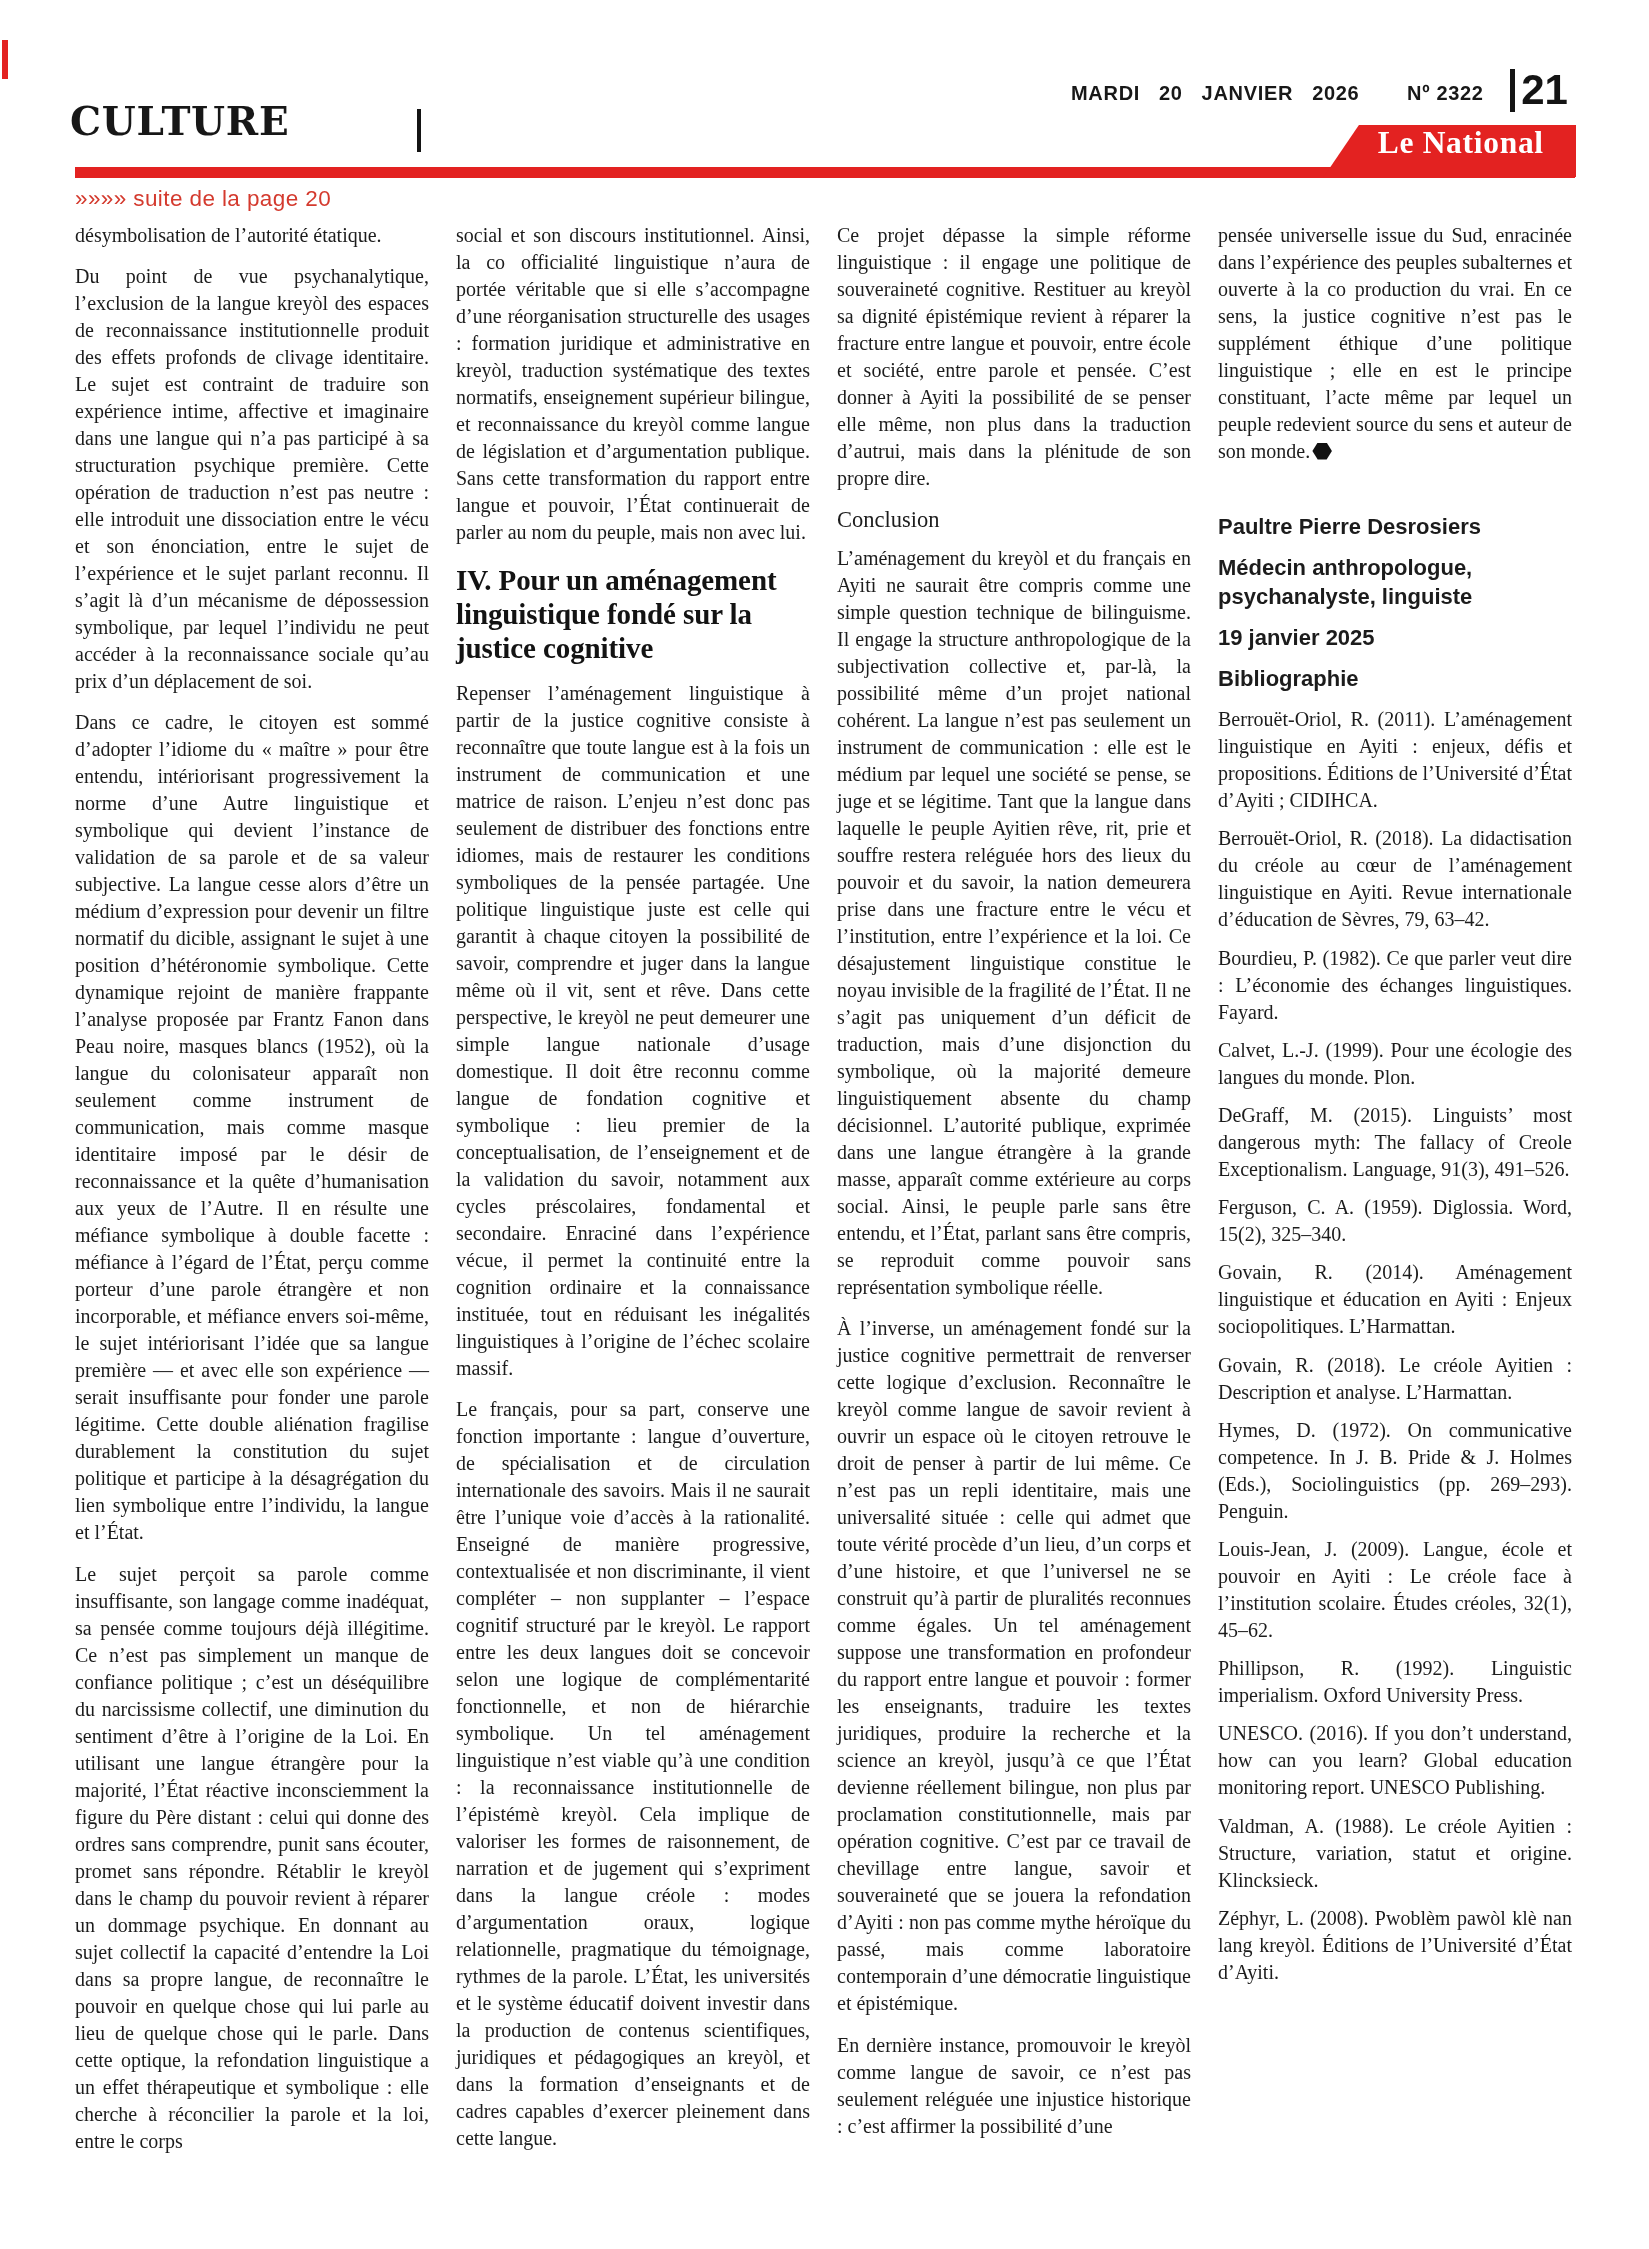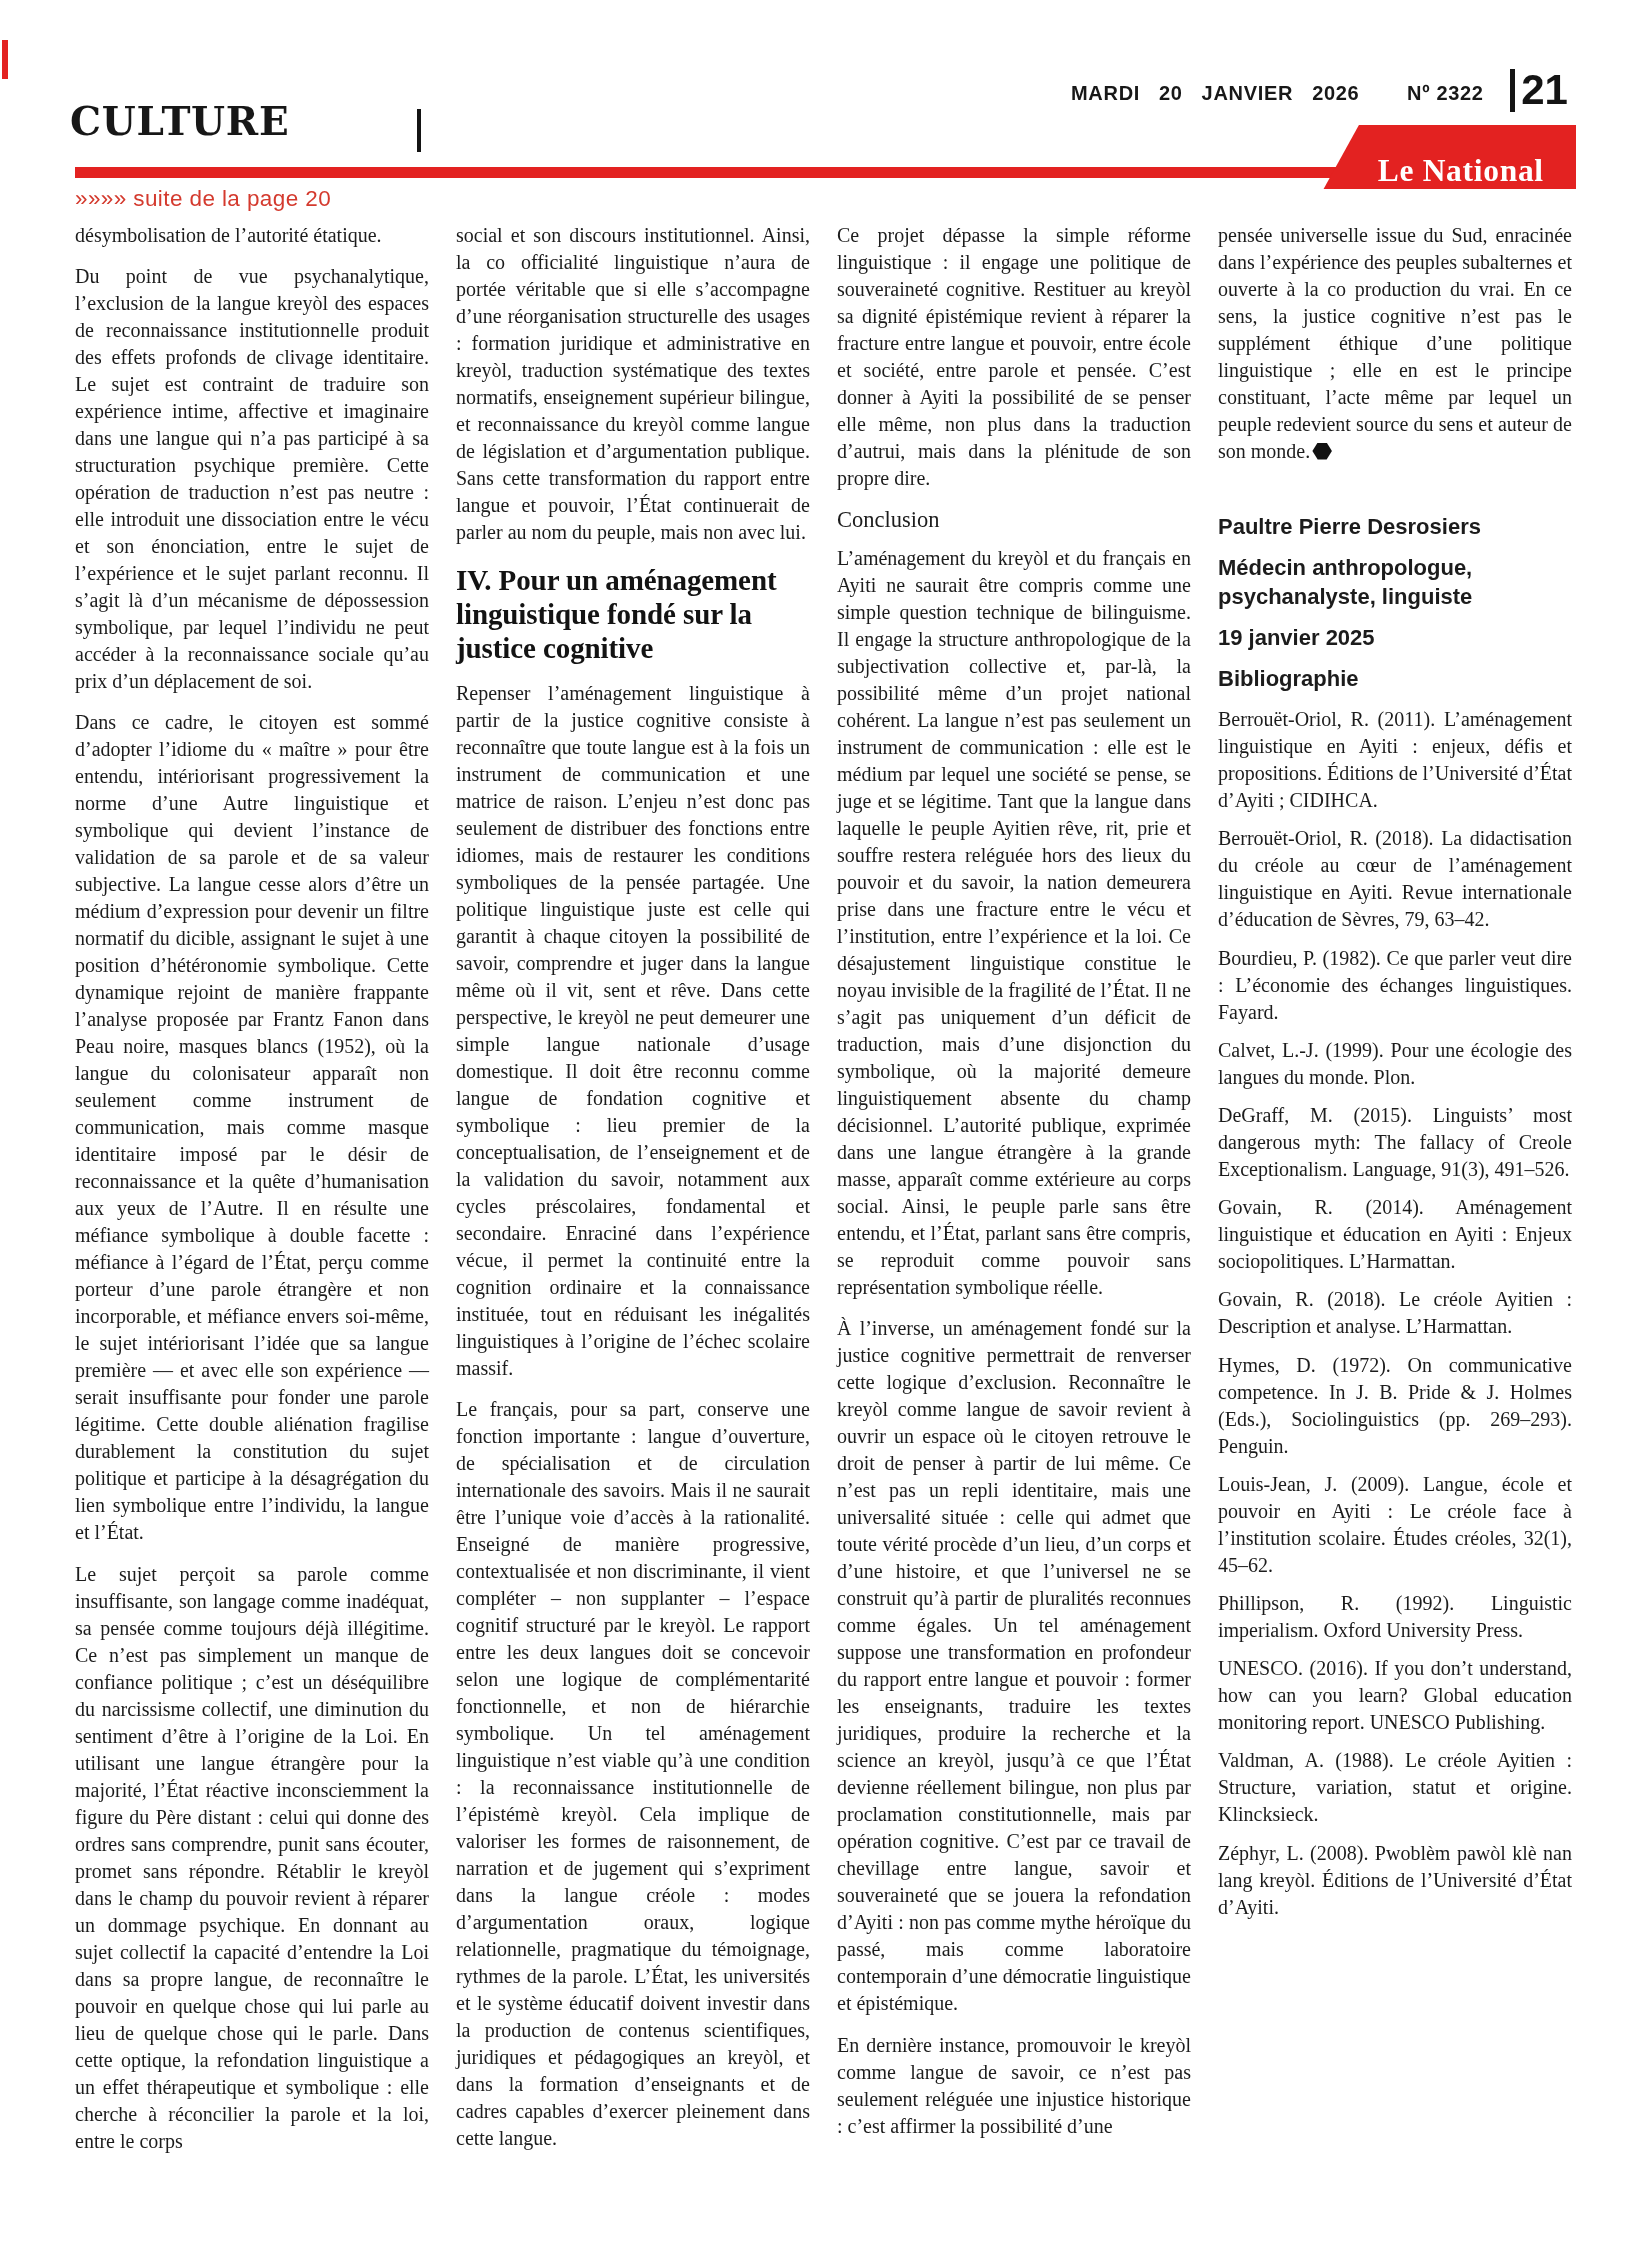--- a/index.html
+++ b/index.html
@@ -27,23 +27,23 @@
     font-family:"Liberation Sans", sans-serif;font-weight:bold;font-size:42px;line-height:42px;color:#141414;
   }
   .section-title{
     position:absolute;left:70px;top:100px;margin:0;
     font-family:"DejaVu Serif", serif;font-weight:800;font-size:39px;line-height:42px;
     letter-spacing:0.7px;color:#171717;
   }
   .header-divider{position:absolute;left:417px;top:109px;width:3.7px;height:43px;background:#141414;}
   .red-rule{position:absolute;left:75px;top:167px;width:1500px;height:10.5px;background:#e32221;}
   .brand-banner{
-    position:absolute;left:1320px;top:125px;width:256px;height:64px;background:#e32221;
+    position:absolute;left:1320px;top:125px;width:256px;height:52px;background:#e32221;
     clip-path:polygon(15.2% 0, 100% 0, 100% 100%, 1.4% 100%);
-    display:flex;align-items:flex-end;justify-content:center;
+    display:flex;align-items:flex-start;justify-content:center;
   }
   .brand-banner span{
     font-family:"Liberation Serif", serif;font-weight:bold;font-size:31.5px;color:#ffffff;
     padding-left:25.5px;letter-spacing:0.7px;
   }
   .continuation{
     position:absolute;left:75px;top:186px;
     font-family:"Liberation Sans", sans-serif;font-size:22.5px;color:#d43a2e;letter-spacing:0.4px;
   }
   
@@ -114,20 +114,21 @@
     <p class="blk p" data-name="paragraph">pensée universelle issue du Sud, enracinée dans l’expérience des peuples subalternes et ouverte à la co production du vrai. En ce sens, la justice cognitive n’est pas le supplément éthique d’une politique linguistique ; elle en est le principe constituant, l’acte même par lequel un peuple redevient source du sens et auteur de son monde.<span class="endmark" data-name="article-end-mark-icon"></span></p>
     <p class="blk author" data-name="author-name">Paultre Pierre Desrosiers</p>
     <p class="blk author" data-name="author-title">Médecin anthropologue, psychanalyste, linguiste</p>
     <p class="blk author" data-name="article-date">19 janvier 2025</p>
     <p class="blk author" data-name="bibliography-heading">Bibliographie</p>
     <p class="blk bib" data-name="bibliography-entry">Berrouët-Oriol, R. (2011). L’aménagement linguistique en Ayiti : enjeux, défis et propositions. Éditions de l’Université d’État d’Ayiti ; CIDIHCA.</p>
     <p class="blk bib" data-name="bibliography-entry">Berrouët-Oriol, R. (2018). La didactisation du créole au cœur de l’aménagement linguistique en Ayiti. Revue internationale d’éducation de Sèvres, 79, 63–42.</p>
     <p class="blk bib" data-name="bibliography-entry">Bourdieu, P. (1982). Ce que parler veut dire : L’économie des échanges linguistiques. Fayard.</p>
     <p class="blk bib" data-name="bibliography-entry">Calvet, L.-J. (1999). Pour une écologie des langues du monde. Plon.</p>
     <p class="blk bib" data-name="bibliography-entry">DeGraff, M. (2015). Linguists’ most dangerous myth: The fallacy of Creole Exceptionalism. Language, 91(3), 491–526.</p>
+    <p class="blk bib" data-name="bibliography-entry">Ferguson, C. A. (1959). Diglossia. Word, 15(2), 325–340.</p>
     <p class="blk bib" data-name="bibliography-entry">Govain, R. (2014). Aménagement linguistique et éducation en Ayiti : Enjeux sociopolitiques. L’Harmattan.</p>
     <p class="blk bib" data-name="bibliography-entry">Govain, R. (2018). Le créole Ayitien : Description et analyse. L’Harmattan.</p>
     <p class="blk bib" data-name="bibliography-entry">Hymes, D. (1972). On communicative competence. In J. B. Pride &amp; J. Holmes (Eds.), Sociolinguistics (pp. 269–293). Penguin.</p>
     <p class="blk bib" data-name="bibliography-entry">Louis-Jean, J. (2009). Langue, école et pouvoir en Ayiti : Le créole face à l’institution scolaire. Études créoles, 32(1), 45–62.</p>
     <p class="blk bib" data-name="bibliography-entry">Phillipson, R. (1992). Linguistic imperialism. Oxford University Press.</p>
     <p class="blk bib" data-name="bibliography-entry">UNESCO. (2016). If you don’t understand, how can you learn? Global education monitoring report. UNESCO Publishing.</p>
     <p class="blk bib" data-name="bibliography-entry">Valdman, A. (1988). Le créole Ayitien : Structure, variation, statut et origine. Klincksieck.</p>
     <p class="blk bib" data-name="bibliography-entry">Zéphyr, L. (2008). Pwoblèm pawòl klè nan lang kreyòl. Éditions de l’Université d’État d’Ayiti.</p>
   </div>
 

